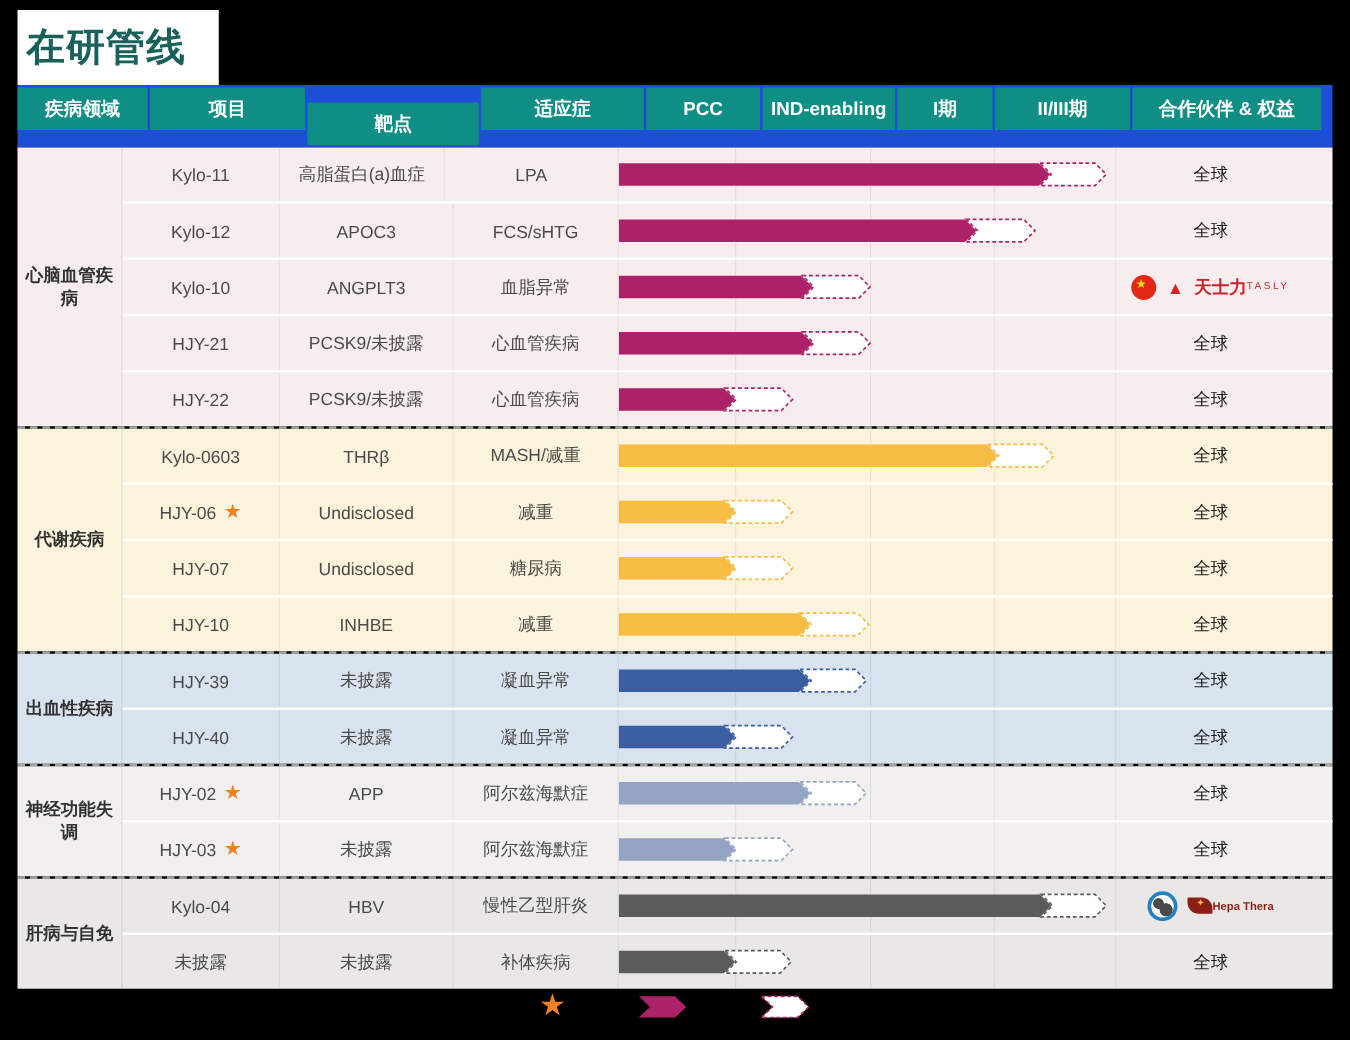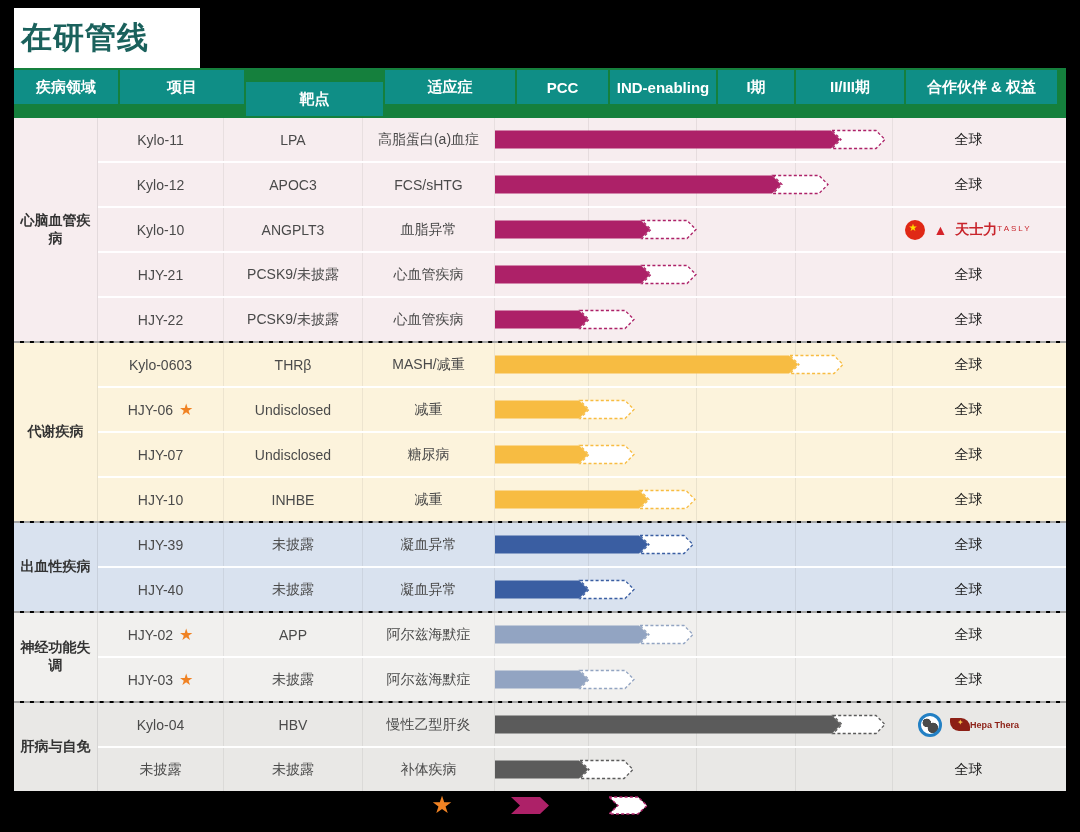--- a/index.html
+++ b/index.html
@@ -2,25 +2,25 @@
 <html><head>
 <meta charset="utf-8">
 <style>
   html,body{margin:0;padding:0;}
   body{
     width:1080px;height:832px;position:relative;overflow:hidden;
     background:#000;
     font-family:"Liberation Sans","DejaVu Sans",sans-serif;
   }
   #stage{position:absolute;inset:0;}
-  .title-box{position:absolute;left:14px;top:8px;width:186px;height:60px;background:#fff;
+  .title-box{position:absolute;left:14px;top:8px;width:161px;height:60px;background:#fff;
     display:flex;align-items:center;box-sizing:border-box;padding-left:7px;}
   .title{font-size:31px;font-weight:bold;color:#1A615C;letter-spacing:1px;}
   .table{position:absolute;left:14px;top:68px;width:1052px;}
-  .header-row{display:flex;background:#15803d;padding:2px 0;box-sizing:border-box;}
+  .header-row{display:flex;background:#1d4ed8;padding:2px 0;box-sizing:border-box;}
   .hcell{background:#0F8E86;color:#fff;font-weight:bold;font-size:15px;height:34px;
     display:flex;align-items:center;justify-content:center;box-sizing:border-box;white-space:nowrap;}
   .gsep{height:0;border-top:2px dashed #A5A5A5;}
   .group{display:flex;}
   .area-cell{width:84px;display:flex;align-items:center;justify-content:center;text-align:center;
     font-weight:bold;font-size:14px;color:#333;box-sizing:border-box;
     border-right:1px solid rgba(0,0,0,0.08);}
   .rows{flex:1;}
   .row{display:flex;height:43px;}
   .row + .row{border-top:2px solid rgba(255,255,255,0.95);}
@@ -79,22 +79,22 @@
         <div class="hcell" style="width: 151px;">合作伙伴 &amp; 权益</div>
       </div>
     <div id="tbody">
         <div class="group" style="background: rgb(247, 237, 239);">
           <div class="area-cell">心脑血管疾病</div>
           <div class="rows">
             <div class="row">
               <div class="cell c-project">
                 <span>Kylo-11</span>
               </div>
+              <div class="cell c-indication">高脂蛋白(a)血症</div>
               <div class="cell c-target">LPA</div>
-              <div class="cell c-indication">高脂蛋白(a)血症</div>
               <div class="cell c-bar">
                 <svg width="398" height="43" viewBox="0 0 398 43" class="barsvg">
                   <polygon points="0,12.5 336,12.5 345,21.5 336,30.5 0,30.5" fill="#AD2168"></polygon>
                   <polygon points="337,12.5 381,12.5 390,21.5 381,30.5 337,30.5 346,21.5" fill="#ffffff" stroke="#AD2168" stroke-width="1.3" stroke-dasharray="3 2.2"></polygon>
                 </svg>
               </div>
               <div class="cell c-partner">
                 <span>全球</span>
               </div>
             </div>

